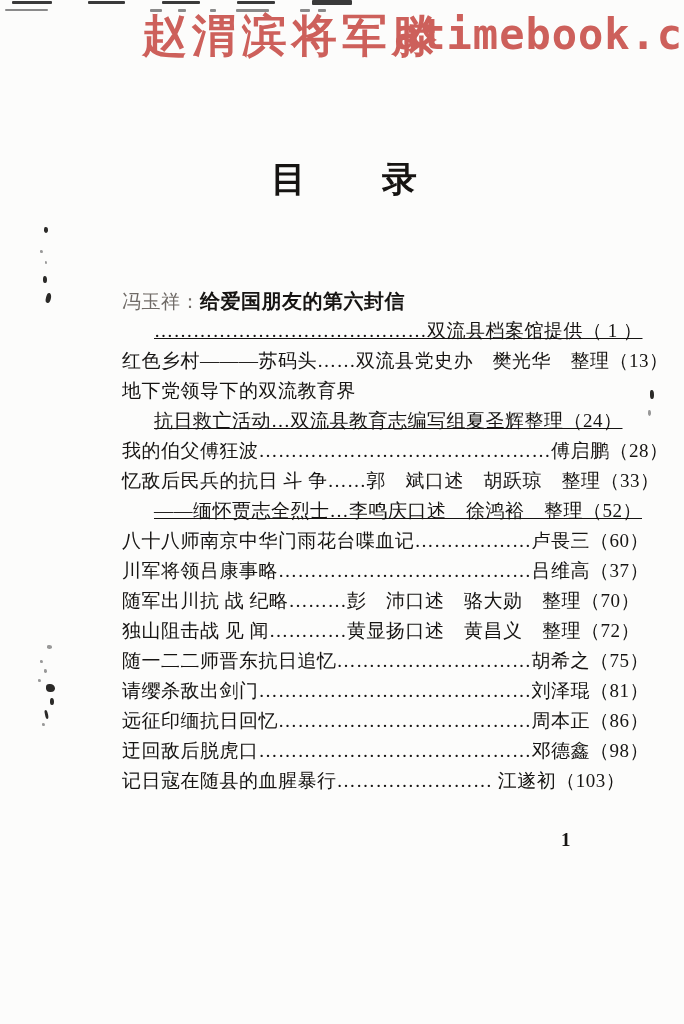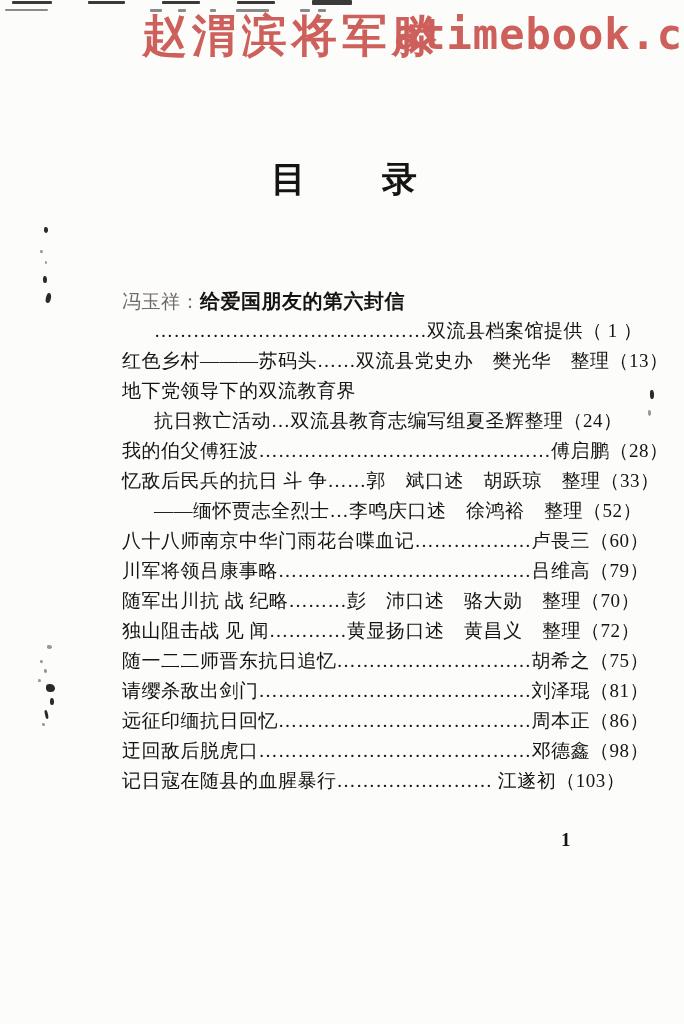--- a/index.html
+++ b/index.html
@@ -23,21 +23,21 @@
   .wm-en{position:absolute;left:394px;top:6px;
     font-family:"DejaVu Sans Mono","Liberation Mono",monospace;
     font-weight:bold;font-size:42px;letter-spacing:1px;}
   
   .doc-title{position:absolute;top:156px;left:113px;width:464px;
     text-align:center;font-size:35px;font-weight:bold;letter-spacing:2px;}
   
   .toc{position:absolute;top:238px;left:122px;width:492px;margin-top:48px;}
   .line{height:30px;line-height:30px;font-size:19px;white-space:nowrap;
     letter-spacing:.5px;}
-  .line.indent{padding-left:32px;}
+  .line.indent{padding-left:32px;text-decoration:underline;}
   .faint{color:#6f6a66;}
   .bold-title{font-weight:bold;font-size:20px;}
   .boxed{border:1.5px solid #1c1a18;padding:0 3px 1px 3px;}
   
   .page-num{position:absolute;left:561px;top:829px;font-size:19px;
     font-weight:bold;letter-spacing:1px;}
   
   .smudge{position:absolute;background:#2b2a28;border-radius:40% 60% 50% 50%;}
   .smudge.light{background:#777;opacity:.75;}
 </style>
@@ -71,21 +71,21 @@
     <span class="faint">冯玉祥：</span><span class="bold-title">给爱国朋友的第六封信</span>
   </div>
   <div class="line indent">……………………………………双流县档案馆提供（ 1 ）</div>
   <div class="line">红色乡村———苏码头……双流县党史办　樊光华　整理（13）</div>
   <div class="line">地下党领导下的双流教育界</div>
   <div class="line indent">抗日救亡活动…双流县教育志编写组夏圣辉整理（24）</div>
   <div class="line">我的伯父傅狂波………………………………………傅启鹏（28）</div>
   <div class="line">忆敌后民兵的抗日 斗 争……郭　斌口述　胡跃琼　整理（33）</div>
   <div class="line indent">——缅怀贾志全烈士…李鸣庆口述　徐鸿裕　整理（52）</div>
   <div class="line">八十八师南京中华门雨花台喋血记………………卢畏三（60）</div>
-  <div class="line">川军将领吕康事略…………………………………吕维高（79）</div>
+  <div class="line">川军将领吕康事略…………………………………吕维高（37）</div>
   <div class="line">随军出川抗 战 纪略………彭　沛口述　骆大勋　整理（70）</div>
   <div class="line">独山阻击战 见 闻…………黄显扬口述　黄昌义　整理（72）</div>
   <div class="line">随一二二师晋东抗日追忆…………………………胡希之（75）</div>
   <div class="line">请缨杀敌出剑门……………………………………刘泽琨（81）</div>
   <div class="line">远征印缅抗日回忆…………………………………周本正（86）</div>
   <div class="line">迂回敌后脱虎口……………………………………邓德鑫（98）</div>
   <div class="line">记日寇在随县的血腥暴行…………………… 江遂初（103）</div>
 </div>
 
 <div class="page-num">1</div>

